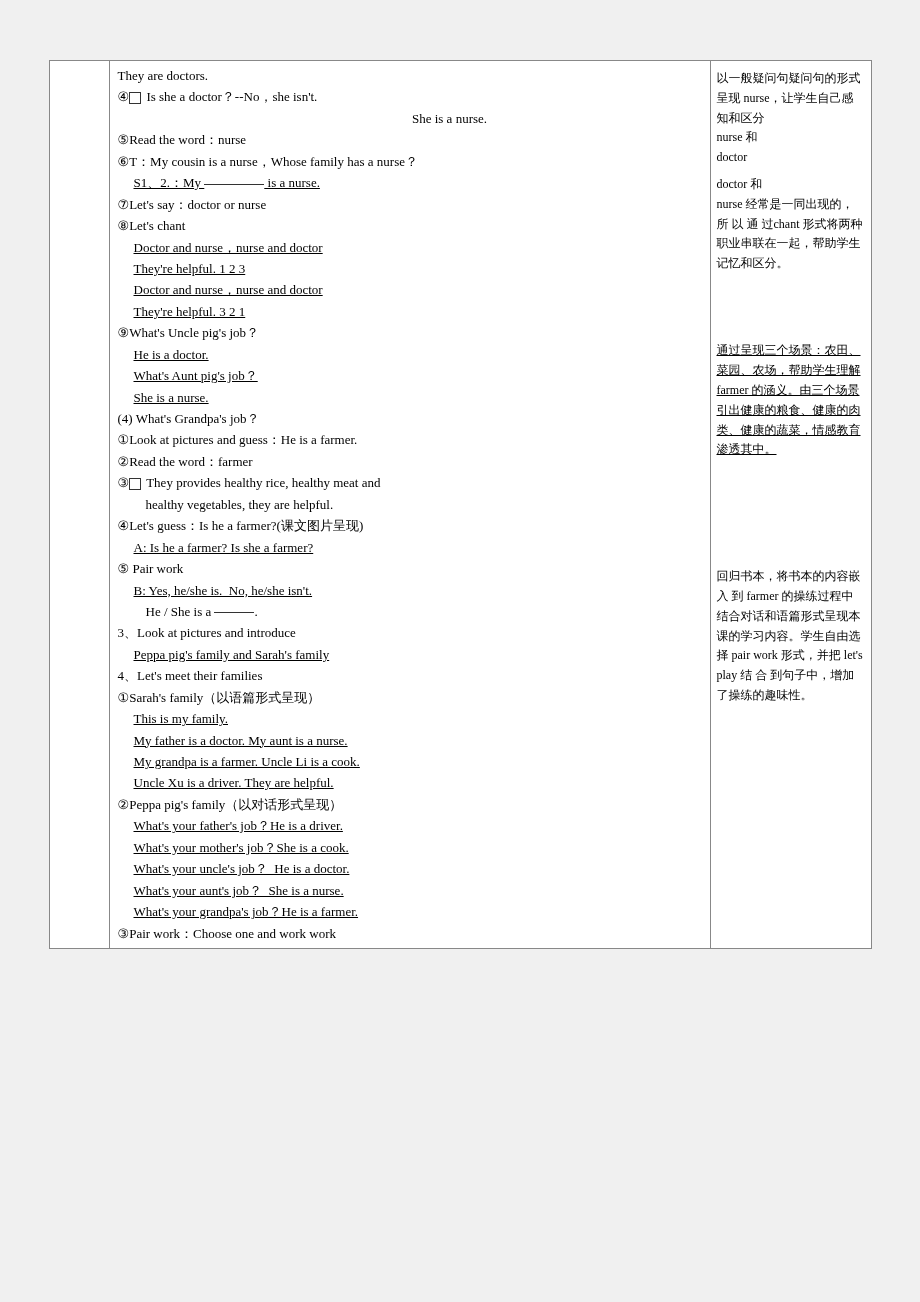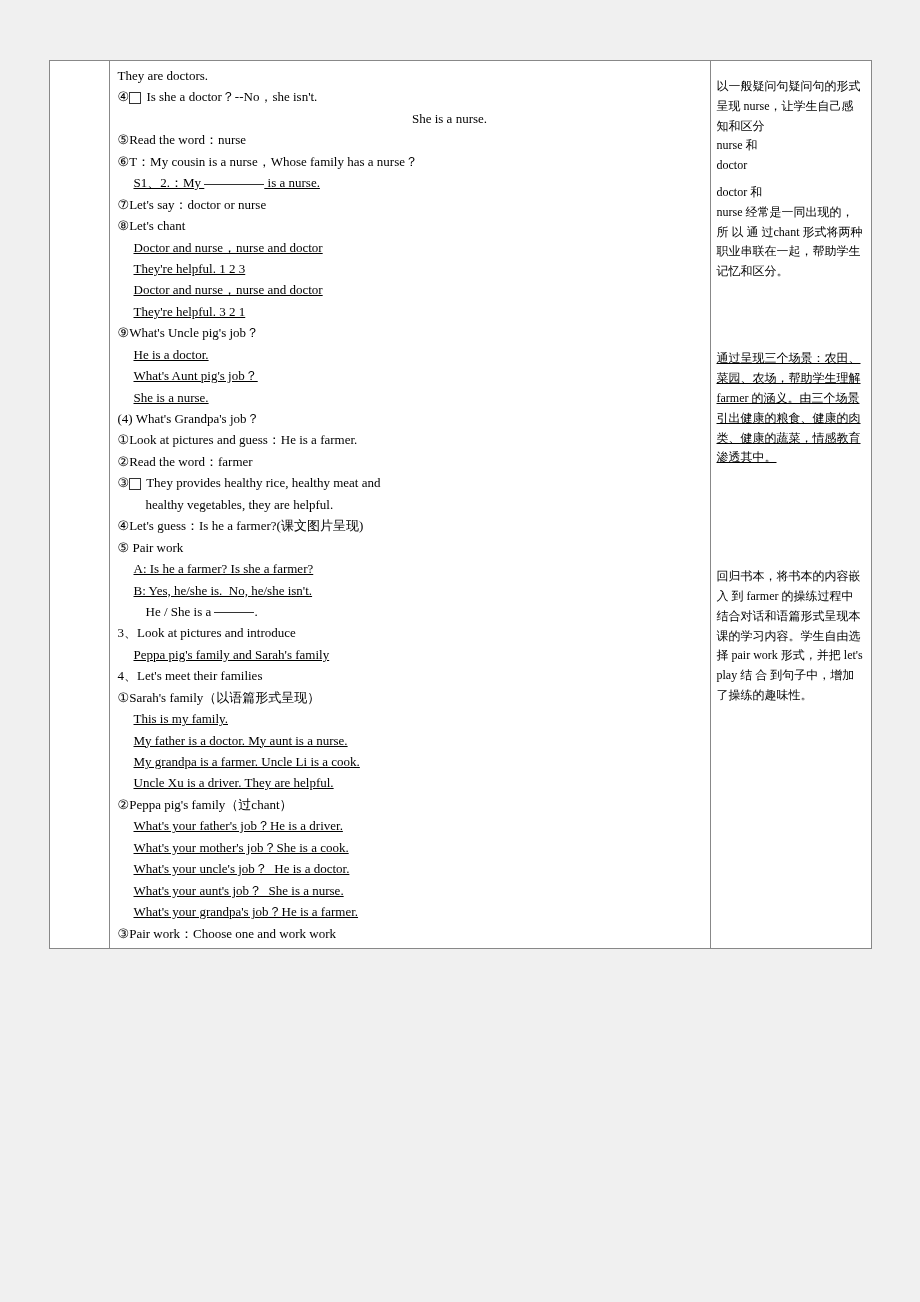--- a/index.html
+++ b/index.html
@@ -31,21 +31,21 @@
     }
     .middle-col {
       flex: 1;
       border-right: 1px solid #888;
       padding: 4px 8px;
       font-size: 13px;
       line-height: 1.65;
     }
     .right-col {
       width: 160px;
-      padding: 16px 6px;
+      padding: 8px 6px;
       font-size: 12px;
       line-height: 1.65;
     }
     .text-line {
       display: block;
       white-space: pre-wrap;
     }
     .indent1 {
       padding-left: 16px;
       text-decoration: underline;
@@ -98,48 +98,48 @@
     <span class="text-line">⑨What's Uncle pig's job？</span>
     <span class="text-line indent1">He is a doctor.</span>
     <span class="text-line indent1">What's Aunt pig's job？</span>
     <span class="text-line indent1">She is a nurse.</span>
     <span class="text-line">(4) What's Grandpa's job？</span>
     <span class="text-line">①Look at pictures and guess：He is a farmer.</span>
     <span class="text-line">②Read the word：farmer</span>
     <span class="text-line">③<span class="checkbox"></span> They provides healthy rice, healthy meat and</span>
     <span class="text-line indent2">healthy vegetables, they are helpful.</span>
     <span class="text-line">④Let's guess：Is he a farmer?(课文图片呈现)</span>
+    <span class="text-line indent1">A: Is he a farmer? Is she a farmer?</span>
     <span class="text-line">⑤ Pair work</span>
-    <span class="text-line indent1">A: Is he a farmer? Is she a farmer?</span>
     <span class="text-line indent1">B: Yes, he/she is.  No, he/she isn't.</span>
     <span class="text-line indent2">He / She is a <span class="blank-short"></span>.</span>
     <span class="text-line">3、Look at pictures and introduce</span>
     <span class="text-line indent1">Peppa pig's family and Sarah's family</span>
     <span class="text-line">4、Let's meet their families</span>
     <span class="text-line">①Sarah's family（以语篇形式呈现）</span>
     <span class="text-line indent1">This is my family.</span>
     <span class="text-line indent1">My father is a doctor. My aunt is a nurse.</span>
     <span class="text-line indent1">My grandpa is a farmer. Uncle Li is a cook.</span>
     <span class="text-line indent1">Uncle Xu is a driver. They are helpful.</span>
-    <span class="text-line">②Peppa pig's family（过chant）</span>
+    <span class="text-line">②Peppa pig's family（以对话形式呈现）</span>
     <span class="text-line indent1">What's your father's job？He is a driver.</span>
     <span class="text-line indent1">What's your mother's job？She is a cook.</span>
     <span class="text-line indent1">What's your uncle's job？  He is a doctor.</span>
     <span class="text-line indent1">What's your aunt's job？  She is a nurse.</span>
     <span class="text-line indent1">What's your grandpa's job？He is a farmer.</span>
     <span class="text-line">③Pair work：Choose one and work work</span>
   </div>
   <div class="right-col">
     <p>以一般疑问句疑问句的形式呈现 nurse，让学生自己感知和区分</p>
     <p>nurse 和<br>doctor</p>
     <p style="margin-top:7px;">doctor 和<br>nurse 经常是一同出现的，所 以 通 过chant 形式将两种职业串联在一起，帮助学生记忆和区分。</p>
     <br>
     <br>
     <br>
     <p style="margin-top:8px;text-decoration:underline;">通过呈现三个场景：农田、菜园、农场，帮助学生理解 farmer 的涵义。由三个场景引出健康的粮食、健康的肉类、健康的蔬菜，情感教育渗透其中。</p>
     <br>
     <br>
     <br>
     <br>
     <br>
-    <p style="">回归书本，将书本的内容嵌 入 到 farmer 的操练过程中结合对话和语篇形式呈现本课的学习内容。学生自由选择 pair work 形式，并把 let's play 结 合 到句子中，增加了操练的趣味性。</p>
+    <p style="margin-top:8px;">回归书本，将书本的内容嵌 入 到 farmer 的操练过程中结合对话和语篇形式呈现本课的学习内容。学生自由选择 pair work 形式，并把 let's play 结 合 到句子中，增加了操练的趣味性。</p>
   </div>
 </div>
 
 </body></html>

